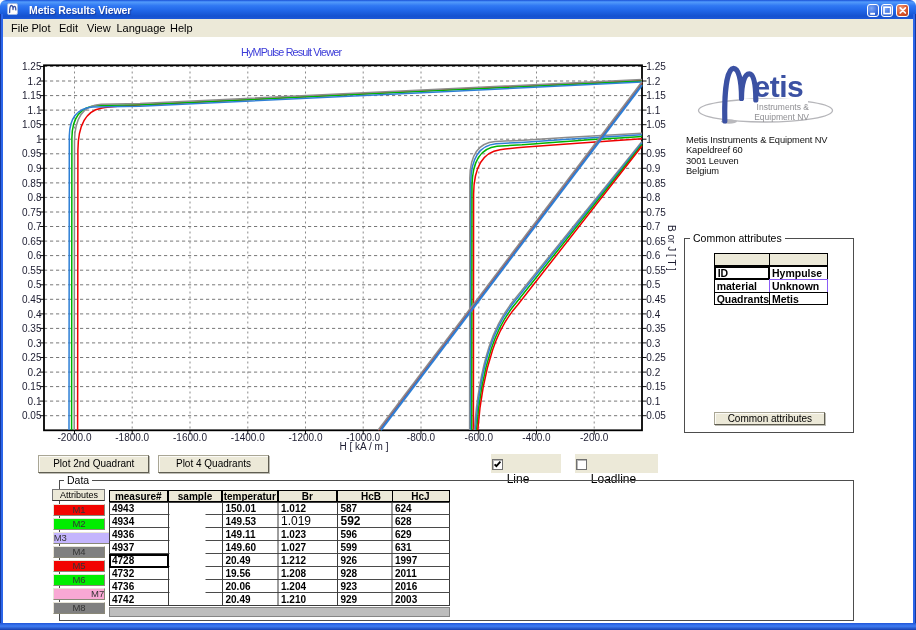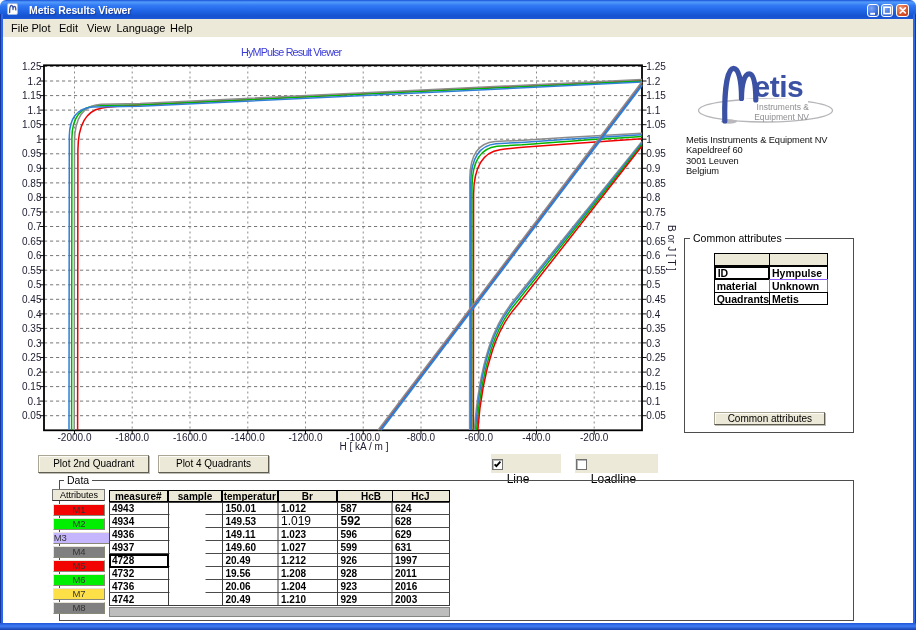--- a/index.html
+++ b/index.html
@@ -187,21 +187,21 @@
 
 <div class="abs gbox" style="left:59px;top:479.5px;width:794.5px;height:141px"></div>
 <div class="abs glabel" style="left:64px;top:473.5px">Data</div>
 <div style="position:absolute;left:52.4px;top:488.7px;width:53px;height:12.5px;background:#ece9d8;border:1px solid #777;border-bottom-color:#333;font-size:9px;text-align:center;line-height:11.5px">Attributes</div>
 <div style="position:absolute;left:52.7px;top:504.00px;width:52.6px;height:12px;background:#f20400;border:1px solid #8a8878;border-top-color:#e8e5d8;border-left-color:#e8e5d8;font-size:9.5px;color:#333;text-align:center;line-height:10.5px">M1</div>
 <div style="position:absolute;left:52.7px;top:517.94px;width:52.6px;height:12px;background:#00ee00;border:1px solid #8a8878;border-top-color:#e8e5d8;border-left-color:#e8e5d8;font-size:9.5px;color:#333;text-align:center;line-height:10.5px">M2</div>
 <div style="position:absolute;left:52.7px;top:531.88px;width:64px;height:12px;background:#c4b5fd;border:1px solid #8a8878;border-top-color:#e8e5d8;border-left-color:#e8e5d8;font-size:9.5px;color:#333;line-height:10.5px">M3</div>
 <div style="position:absolute;left:52.7px;top:545.82px;width:52.6px;height:12px;background:#808080;border:1px solid #8a8878;border-top-color:#e8e5d8;border-left-color:#e8e5d8;font-size:9.5px;color:#333;text-align:center;line-height:10.5px">M4</div>
 <div style="position:absolute;left:52.7px;top:559.76px;width:52.6px;height:12px;background:#f20400;border:1px solid #8a8878;border-top-color:#e8e5d8;border-left-color:#e8e5d8;font-size:9.5px;color:#333;text-align:center;line-height:10.5px">M5</div>
 <div style="position:absolute;left:52.7px;top:573.70px;width:52.6px;height:12px;background:#00ee00;border:1px solid #8a8878;border-top-color:#e8e5d8;border-left-color:#e8e5d8;font-size:9.5px;color:#333;text-align:center;line-height:10.5px">M6</div>
-<div style="position:absolute;left:52.7px;top:587.64px;width:52.6px;height:12px;background:#fde047;border:1px solid #8a8878;border-top-color:#e8e5d8;border-left-color:#e8e5d8;font-size:9.5px;color:#333;text-align:center;line-height:10.5px">M7</div>
+<div style="position:absolute;left:52.7px;top:587.64px;width:52.6px;height:12px;background:#f9a8d4;border:1px solid #8a8878;border-top-color:#e8e5d8;border-left-color:#e8e5d8;font-size:9.5px;color:#333;text-align:right;line-height:10.5px">M7</div>
 <div style="position:absolute;left:52.7px;top:601.58px;width:52.6px;height:12px;background:#808080;border:1px solid #8a8878;border-top-color:#e8e5d8;border-left-color:#e8e5d8;font-size:9.5px;color:#333;text-align:center;line-height:10.5px">M8</div>
 <div style="position:absolute;left:108.5px;top:489.5px;width:59.5px;height:13px;background:#ece9d8;border:1px solid #000;border-bottom-width:2px;font-size:10px;font-weight:bold;text-align:center;line-height:11.5px;overflow:hidden">measure#</div>
 <div style="position:absolute;left:168px;top:489.5px;width:54px;height:13px;background:#ece9d8;border:1px solid #000;border-bottom-width:2px;font-size:10px;font-weight:bold;text-align:center;line-height:11.5px;overflow:hidden">sample</div>
 <div style="position:absolute;left:222px;top:489.5px;width:55.5px;height:13px;background:#ece9d8;border:1px solid #000;border-bottom-width:2px;font-size:10px;font-weight:bold;text-align:center;line-height:11.5px;overflow:hidden">temperatur</div>
 <div style="position:absolute;left:277.5px;top:489.5px;width:59.5px;height:13px;background:#ece9d8;border:1px solid #000;border-bottom-width:2px;font-size:10px;font-weight:bold;text-align:center;line-height:11.5px;overflow:hidden">Br</div>
 <div style="position:absolute;left:337px;top:489.5px;width:68px;height:13px;background:#ece9d8;border:1px solid #000;border-bottom-width:2px;font-size:10px;font-weight:bold;text-align:center;line-height:11.5px;overflow:hidden">HcB</div>
 <div style="position:absolute;left:391.5px;top:489.5px;width:58.0px;height:13px;background:#ece9d8;border:1px solid #000;border-bottom-width:2px;font-size:10px;font-weight:bold;text-align:center;line-height:11.5px;overflow:hidden">HcJ</div>
 <div style="position:absolute;left:108.5px;top:502px;width:341px;height:104px;background:#fff;border:1px solid #3c3c3c"></div>
 <svg style="position:absolute;left:108.5px;top:502px" width="341" height="115" viewBox="0 0 341 115">
     <path d="M0,12.5 H341" stroke="#4a4a4a" stroke-width="1"></path>

